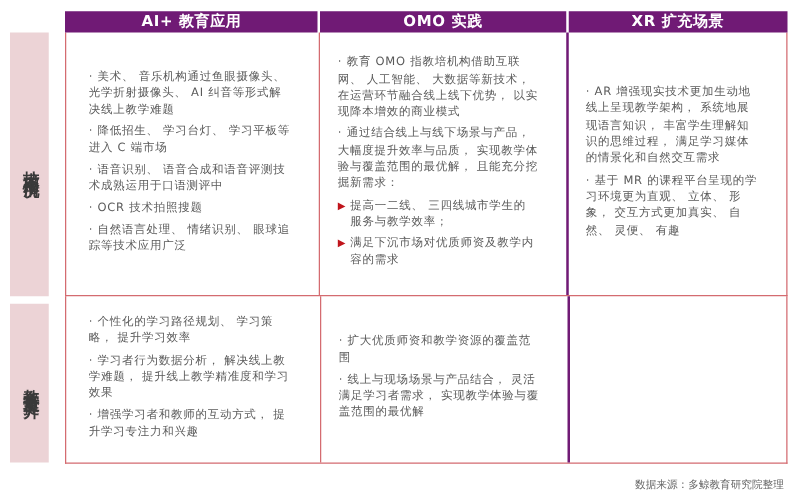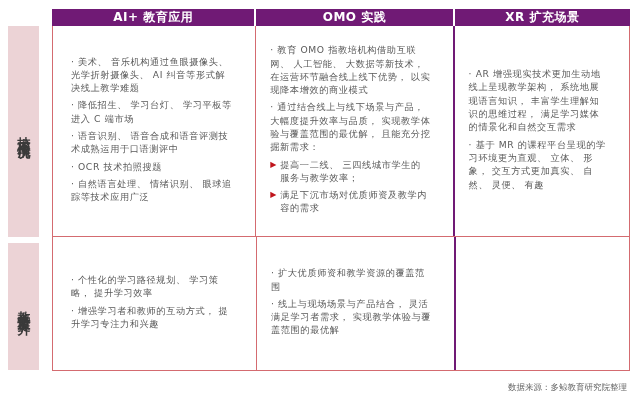--- a/index.html
+++ b/index.html
@@ -61,20 +61,21 @@
     </div>
     <div class="cell c3">
       <p>· AR 增强现实技术更加生动地线上呈现教学架构， 系统地展现语言知识， 丰富学生理解知识的思维过程， 满足学习媒体的情景化和自然交互需求</p>
       <p>· 基于 MR 的课程平台呈现的学习环境更为直观、 立体、 形象， 交互方式更加真实、 自然、 灵便、 有趣</p>
     </div>
   </div>
 
   <div class="row" style="height:134px;">
     <div class="cell c1">
       <p>· 个性化的学习路径规划、 学习策略， 提升学习效率</p>
+      <p>· 学习者行为数据分析， 解决线上教学难题， 提升线上教学精准度和学习效果</p>
       <p>· 增强学习者和教师的互动方式， 提升学习专注力和兴趣</p>
     </div>
     <div class="cell c2">
       <p>· 扩大优质师资和教学资源的覆盖范围</p>
       <p>· 线上与现场场景与产品结合， 灵活满足学习者需求， 实现教学体验与覆盖范围的最优解</p>
     </div>
   </div>
 </div>
 
 <div class="source">数据来源：多鲸教育研究院整理</div>

